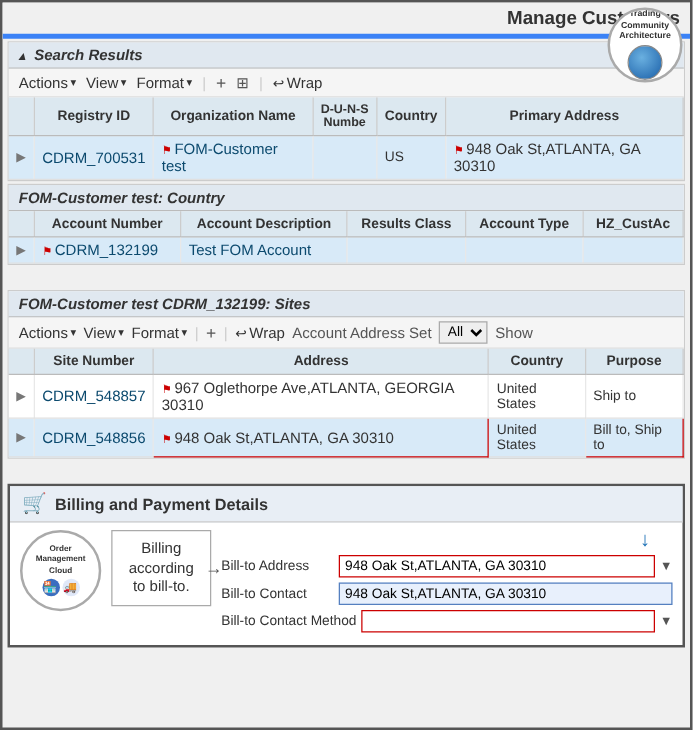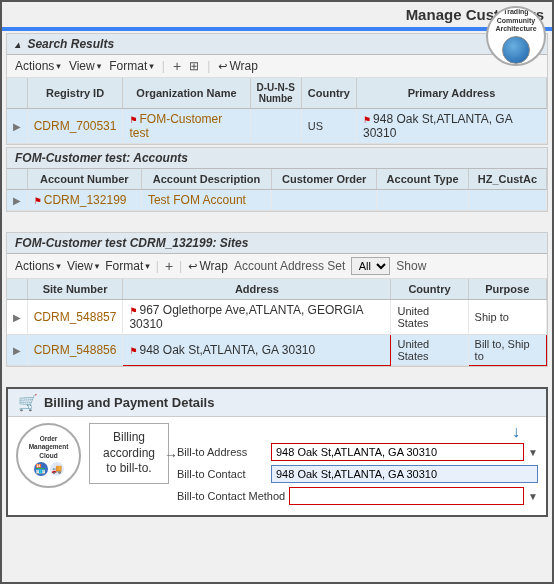--- a/index.html
+++ b/index.html
@@ -17,26 +17,26 @@
     .toolbar-btn .arrow { font-size: 9px; }
     .toolbar-sep { color: #ccc; }
     .toolbar-icon { font-size: 14px; cursor: pointer; color: #555; }
 
     table { width: 100%; border-collapse: collapse; }
     thead tr { background: #dce8f0; }
     thead th { padding: 4px 6px; text-align: center; font-size: 11px; font-weight: bold; color: #333; border-bottom: 1px solid #bbb; border-right: 1px solid #ccc; white-space: nowrap; }
     tbody tr { background: #fff; }
     tbody td { padding: 3px 6px; border-bottom: 1px solid #e0e0e0; border-right: 1px solid #e8e8e8; font-size: 11px; color: #333; vertical-align: middle; }
     .expand-btn { color: #777; cursor: pointer; font-size: 10px; }
-    .link { color: #a16207; text-decoration: none; cursor: pointer; text-align: right; }
+    .link { color: #0c4a6e; text-decoration: none; cursor: pointer; text-align: right; }
     .flag-icon { font-size: 9px; color: #c00; margin-right: 2px; }
 
     .sites-toolbar { display: flex; align-items: center; padding: 3px 8px; background: #f5f5f5; border-bottom: 1px solid #ddd; gap: 6px; font-size: 11px; }
     .sites-toolbar .label { color: #555; }
-    .sites-toolbar select { font-size: 11px; padding: 1px 2px; border: 1px solid #aaa; text-align: center; }
+    .sites-toolbar select { font-size: 11px; padding: 1px 2px; border: 1px solid #aaa; }
 
     .billing-panel { background: #fff; border: 2px solid #555; margin: 4px; padding: 0; position: relative; }
     .billing-header { display: flex; align-items: center; background: #e8eef5; padding: 4px 10px; border-bottom: 1px solid #ccc; gap: 6px; }
     .billing-header-icon { font-size: 16px; color: #555; }
     .billing-header-title { font-size: 13px; font-weight: bold; color: #333; }
 
     .billing-body { display: flex; padding: 6px 8px; gap: 8px; align-items: flex-start; }
     .omc-badge { width: 65px; height: 65px; border-radius: 50%; border: 2px solid #aaa; background: #fff; display: flex; flex-direction: column; align-items: center; justify-content: center; text-align: center; font-size: 7px; color: #333; flex-shrink: 0; position: relative; }
     .omc-badge .omc-title { font-size: 6.5px; font-weight: bold; color: #333; line-height: 1.3; }
     .omc-icons { display: flex; gap: 2px; margin-top: 2px; }
@@ -112,29 +112,29 @@
         <td></td>
         <td>US</td>
         <td><span class="flag-icon">⚑</span><span>948 Oak St,ATLANTA, GA 30310</span></td>
       </tr>
     </tbody>
   </table>
 </div>
 
 <div class="section" style="margin: 2px 4px;">
   <div class="section-header">
-    <span>FOM-Customer test: Accounts</span>
+    <span>FOM-Customer test: Country</span>
   </div>
   <table>
     <thead>
       <tr>
         <th style="width:18px;"></th>
         <th>Account Number</th>
         <th>Account Description</th>
-        <th>Customer Order</th>
+        <th>Results Class</th>
         <th>Account Type</th>
         <th>HZ_CustAc</th>
       </tr>
     </thead>
     <tbody>
       <tr style="background:#d8eaf8;">
         <td><span class="expand-btn">▶</span></td>
         <td><span class="flag-icon">⚑</span><a class="link">CDRM_132199</a></td>
         <td><a class="link">Test FOM Account</a></td>
         <td></td>

